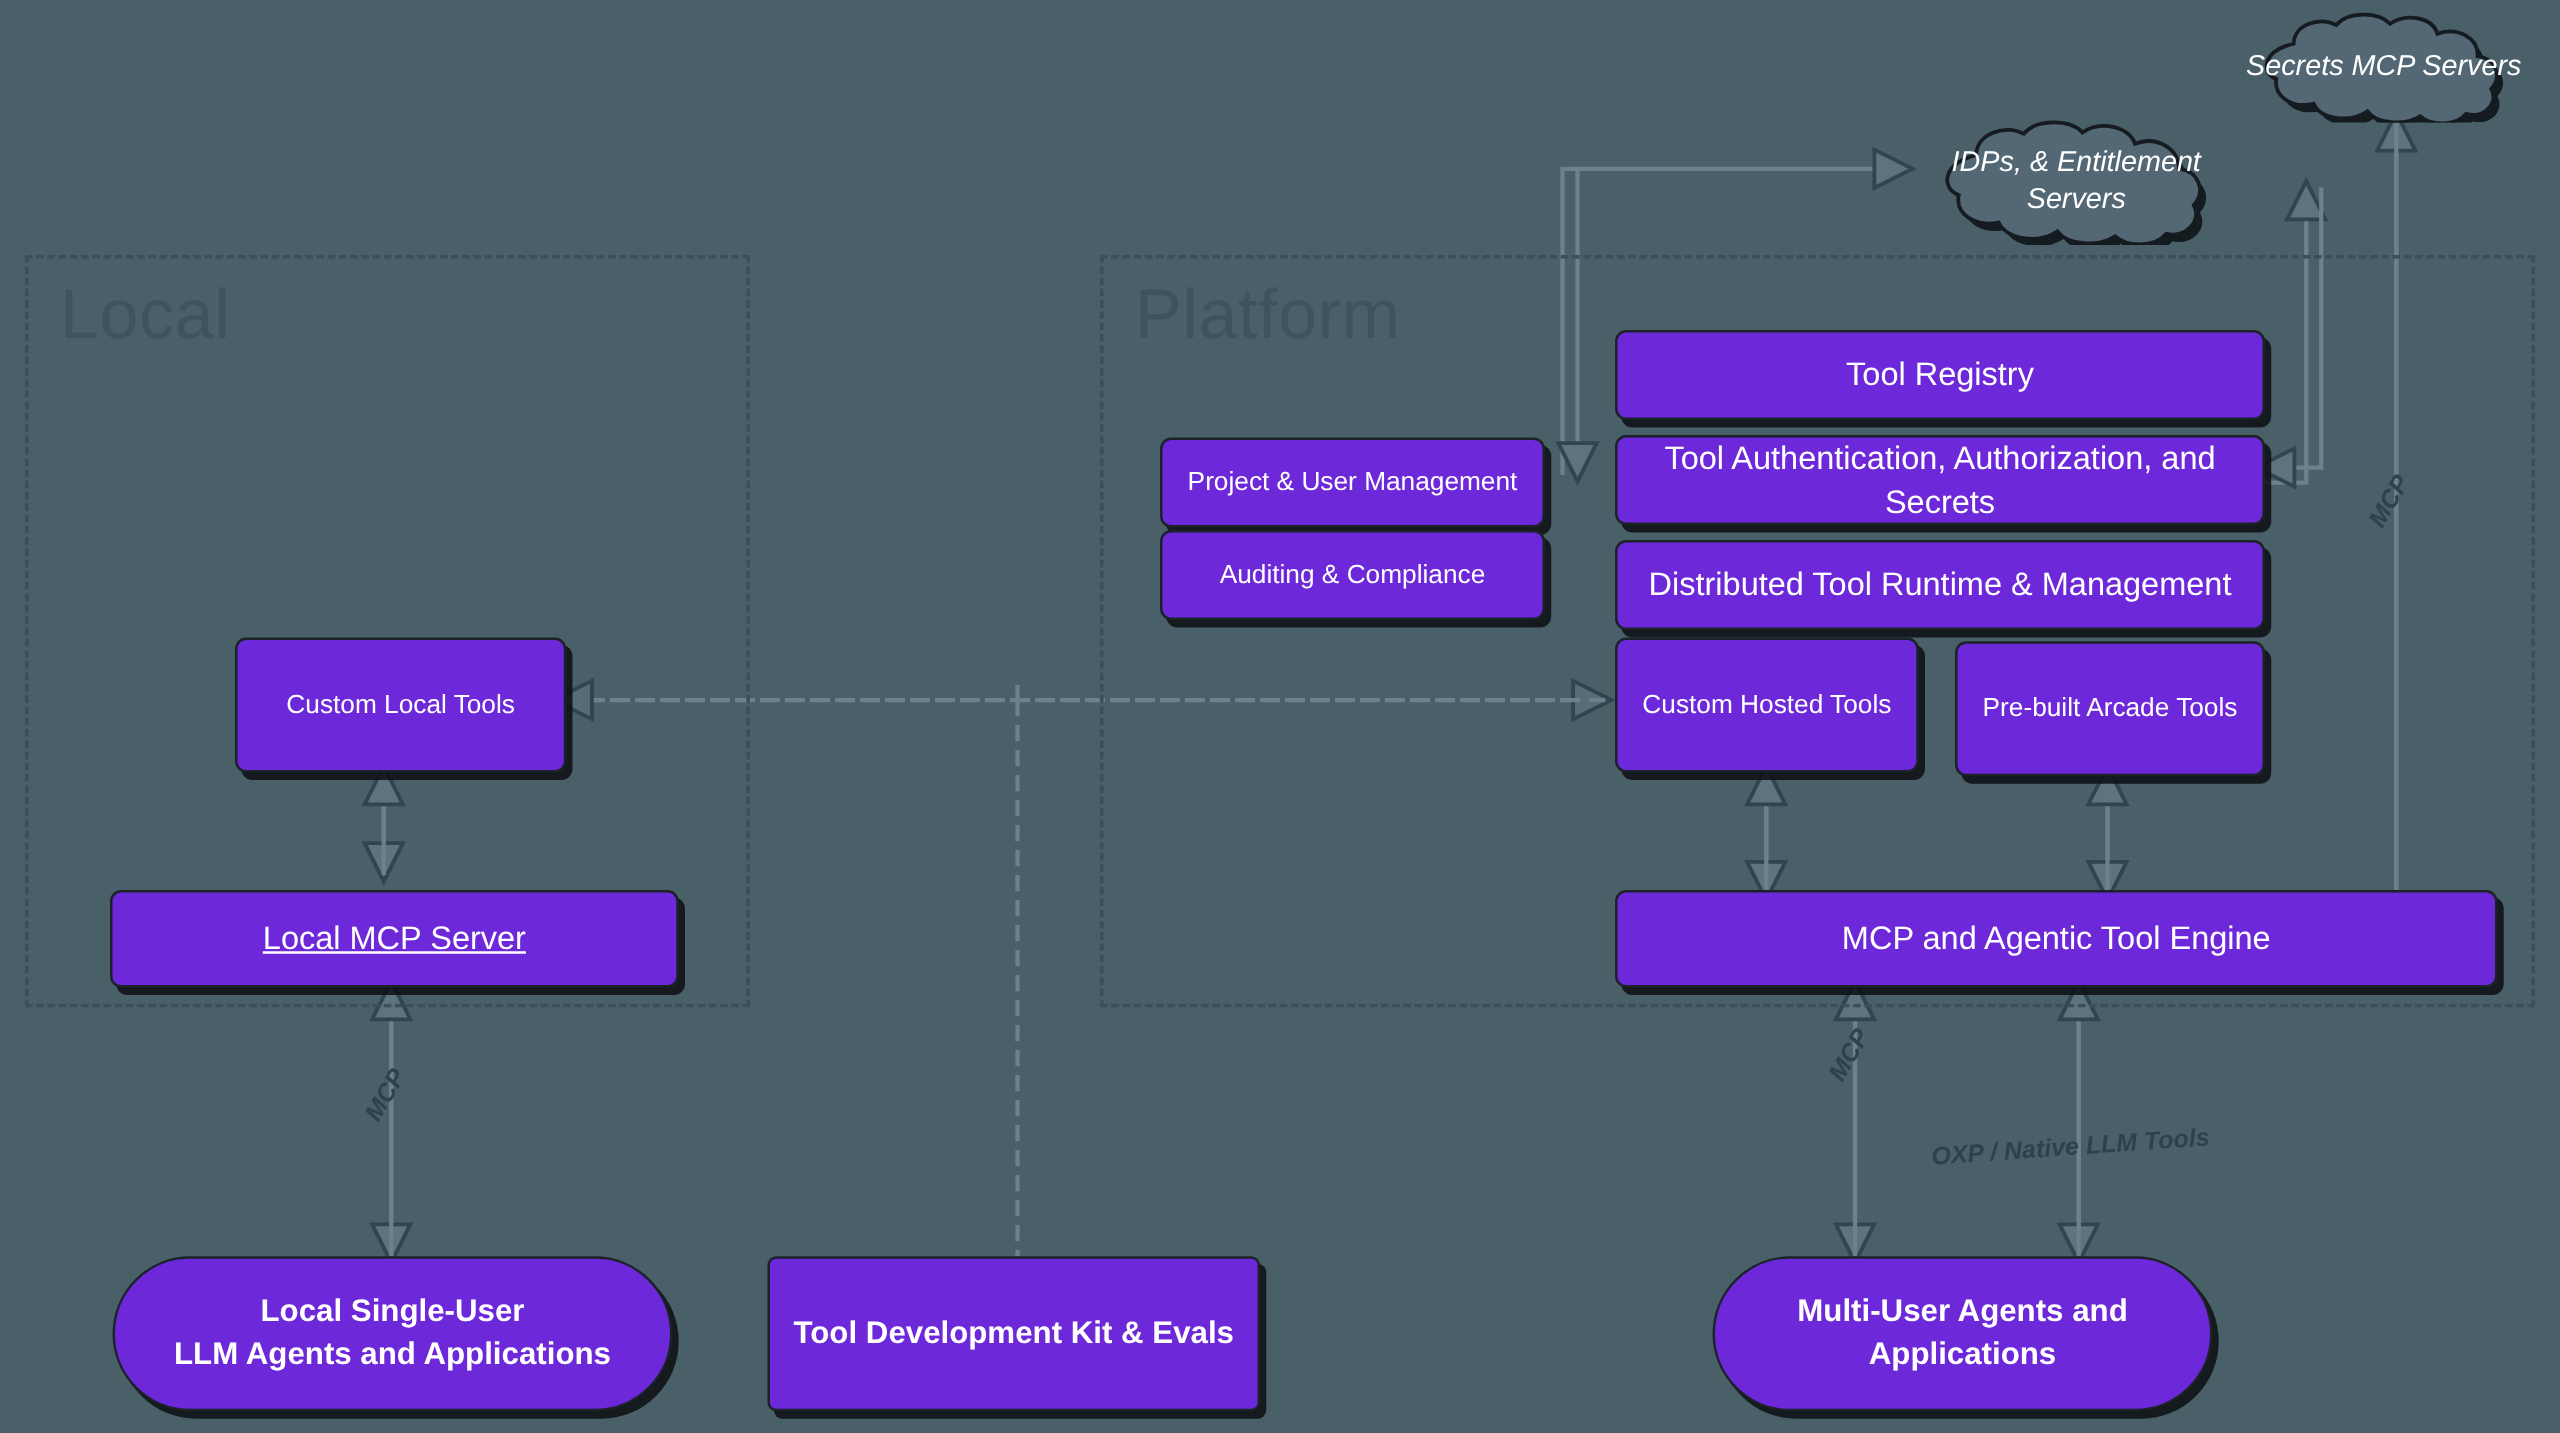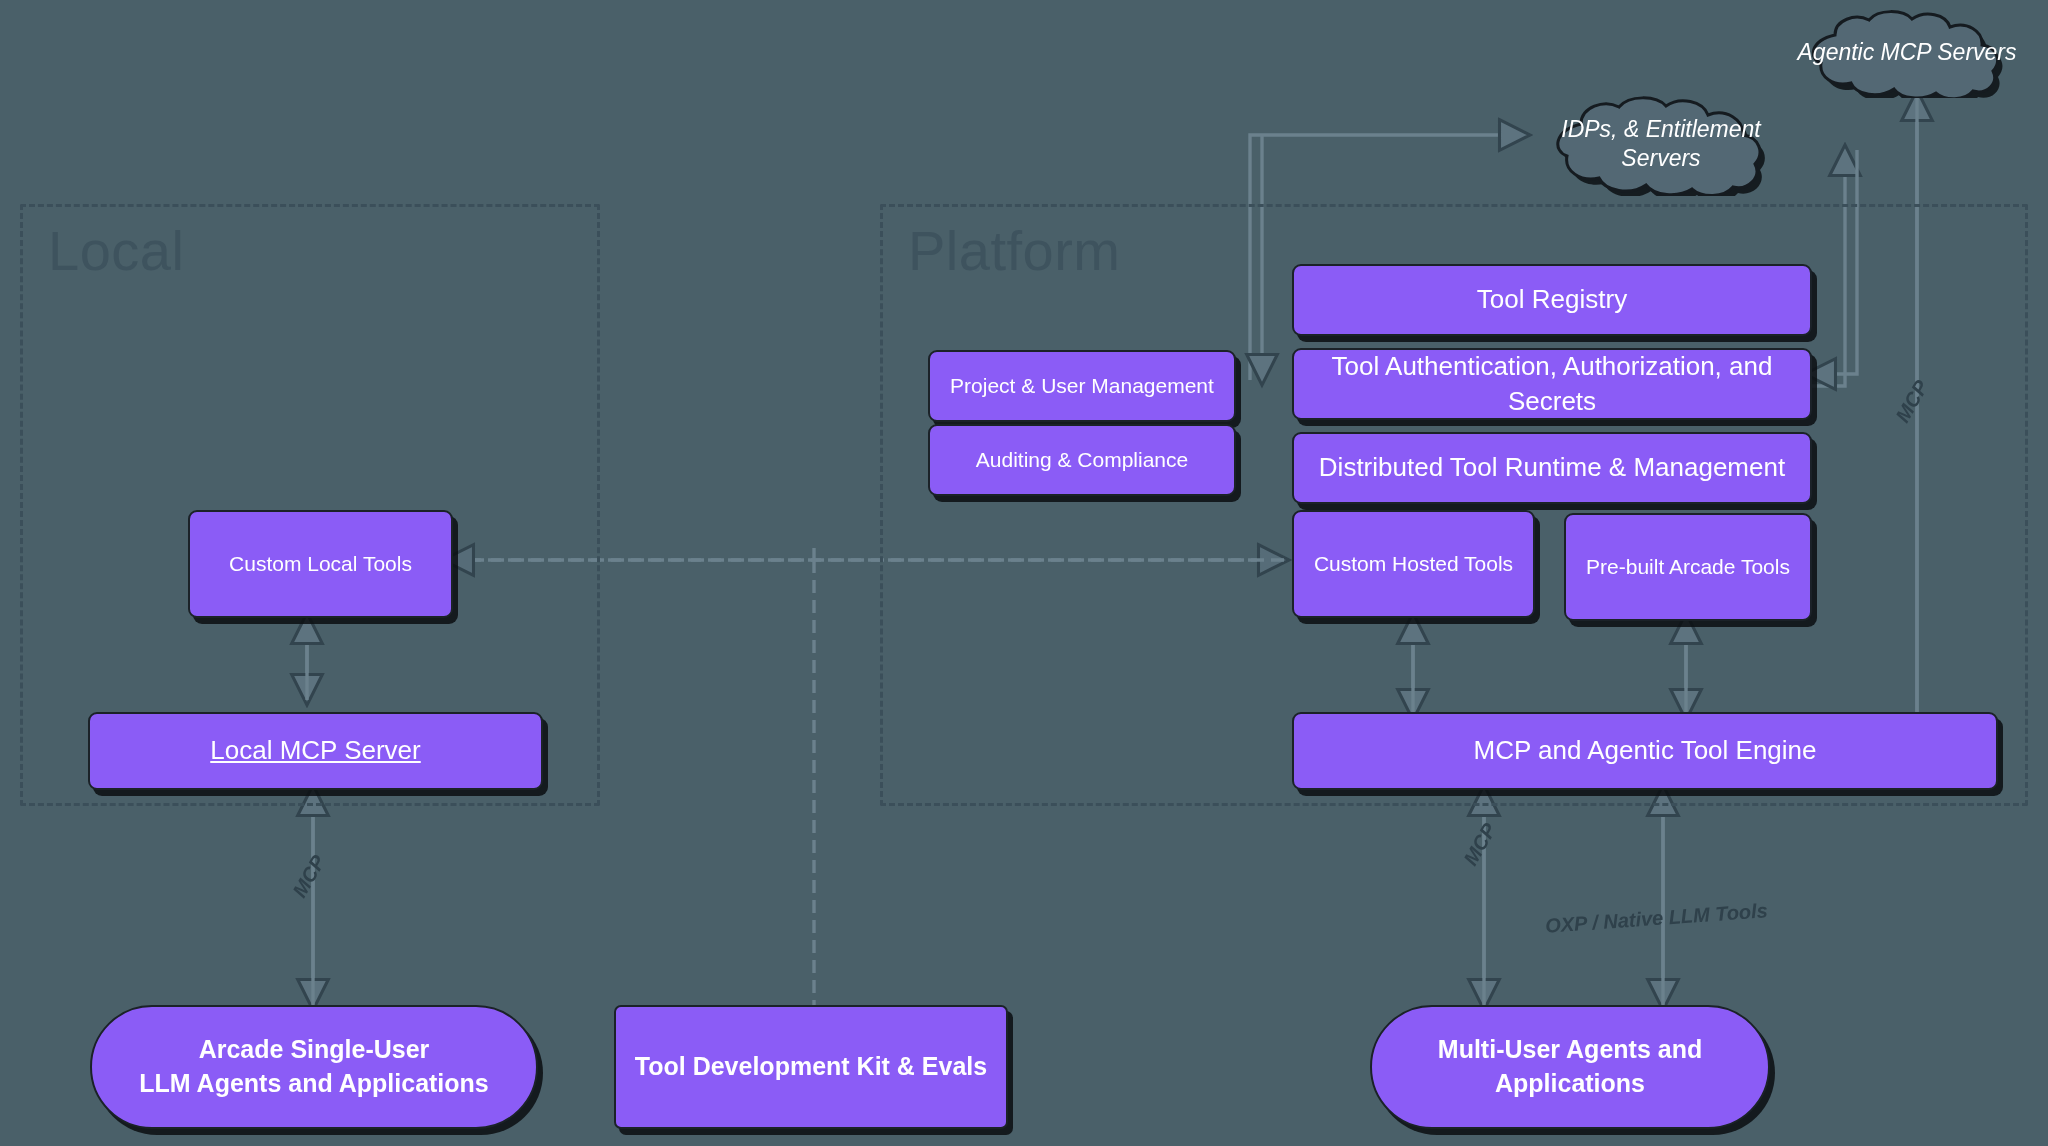--- a/index.html
+++ b/index.html
@@ -24,21 +24,21 @@
     font-size: 56px;
     font-weight: 400;
     color: #3e535e;
     letter-spacing: 0.5px;
     white-space: nowrap;
   }
 
   
   .node {
     position: absolute;
-    background: #8b5cf6;
+    background: #6d28d9;
     border: 2.5px solid #1b2228;
     border-radius: 9px;
     box-shadow: 5px 6px 0 rgba(10,14,18,0.85);
     display: flex;
     align-items: center;
     justify-content: center;
     text-align: center;
     color: #ffffff;
     font-size: 21px;
     line-height: 1.35;
@@ -141,21 +141,21 @@
         <path d="M52,24 C52,9 72,2 86,9 C95,-2 120,-2 129,8 C142,-1 163,3 167,16
                  C184,10 200,20 199,34 C214,36 219,50 210,60 C216,72 204,84 190,80
                  C182,90 162,90 153,82 C140,90 118,88 111,78 C96,88 73,84 68,72
                  C50,76 36,66 38,52 C26,48 26,30 52,24 Z" fill="#0c1014" opacity="0.85" transform="translate(5,6)"></path>
         <path d="M52,24 C52,9 72,2 86,9 C95,-2 120,-2 129,8 C142,-1 163,3 167,16
                  C184,10 200,20 199,34 C214,36 219,50 210,60 C216,72 204,84 190,80
                  C182,90 162,90 153,82 C140,90 118,88 111,78 C96,88 73,84 68,72
                  C50,76 36,66 38,52 C26,48 26,30 52,24 Z" fill="#536874" stroke="#151b20" stroke-width="3"></path>
       </g>
     </svg>
-    <span class="cloud-label">Agentic MCP Servers</span>
+    <span class="cloud-label">Secrets MCP Servers</span>
   </div>
 
   <div class="cloud" style="left:1520px; top:92px; width:282px; height:104px;">
     <svg viewBox="0 0 282 104" preserveAspectRatio="none">
       <g transform="translate(5,5)">
         <path d="M56,27 C56,10 79,2 94,10 C104,-2 131,-2 141,9 C155,-1 178,4 183,18
                  C201,11 219,23 218,38 C234,40 240,56 230,67 C237,80 223,94 208,90
                  C199,101 177,101 167,92 C153,101 129,99 121,88 C105,99 80,94 74,81
                  C55,85 39,74 42,59 C28,54 28,34 56,27 Z" fill="#0c1014" opacity="0.85" transform="translate(5,6)"></path>
         <path d="M56,27 C56,10 79,2 94,10 C104,-2 131,-2 141,9 C155,-1 178,4 183,18
@@ -185,21 +185,21 @@
   <div class="node big" style="left:1292px; top:432px; width:520px; height:72px;">Distributed Tool Runtime &amp; Management</div>
 
   <div class="node" style="left:1292px; top:510px; width:243px; height:108px;">Custom Hosted Tools</div>
 
   <div class="node" style="left:1564px; top:513px; width:248px; height:108px;">Pre-built Arcade Tools</div>
 
   <div class="node big" style="left:1292px; top:712px; width:706px; height:78px;">MCP and Agentic Tool Engine</div>
 
   <div class="node pill bold" style="left:90px; top:1005px; width:448px; height:124px;">
     <span>
-      <span>Arcade Single-User</span><br>
+      <span>Local Single-User</span><br>
       <span>LLM Agents and Applications</span>
     </span>
   </div>
 
   <div class="node sq bold" style="left:614px; top:1005px; width:394px; height:124px;">Tool Development Kit &amp; Evals</div>
 
   <div class="node pill bold" style="left:1370px; top:1005px; width:400px; height:124px;">
     <span>
       <span>Multi-User Agents and</span><br>
       <span>Applications</span>

